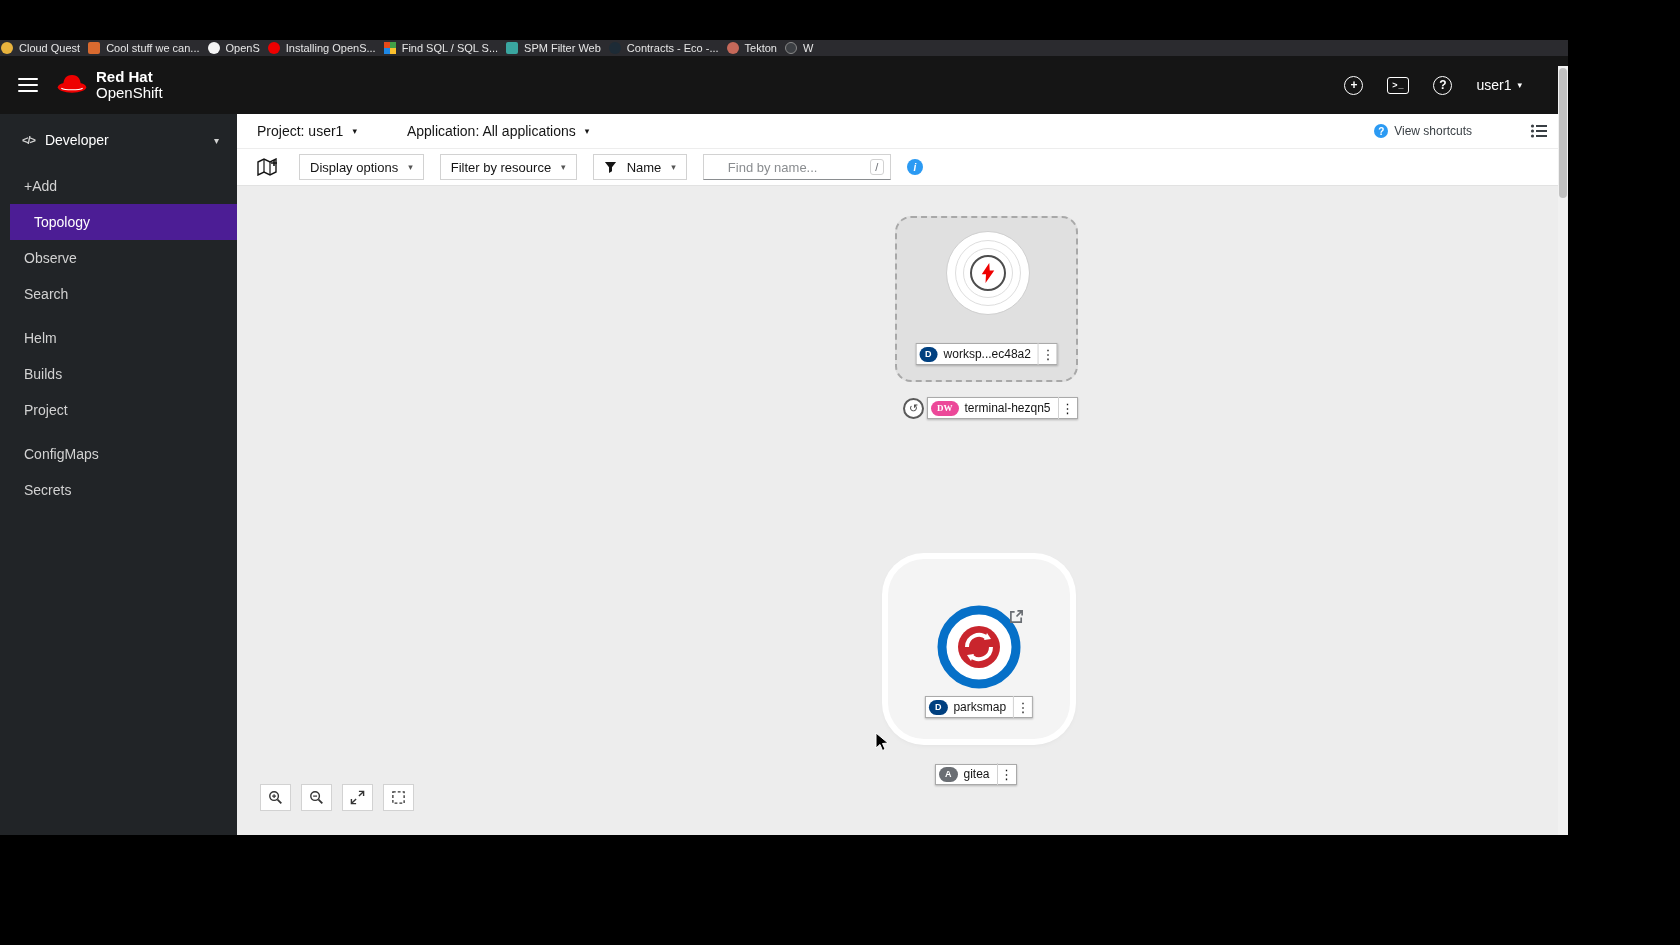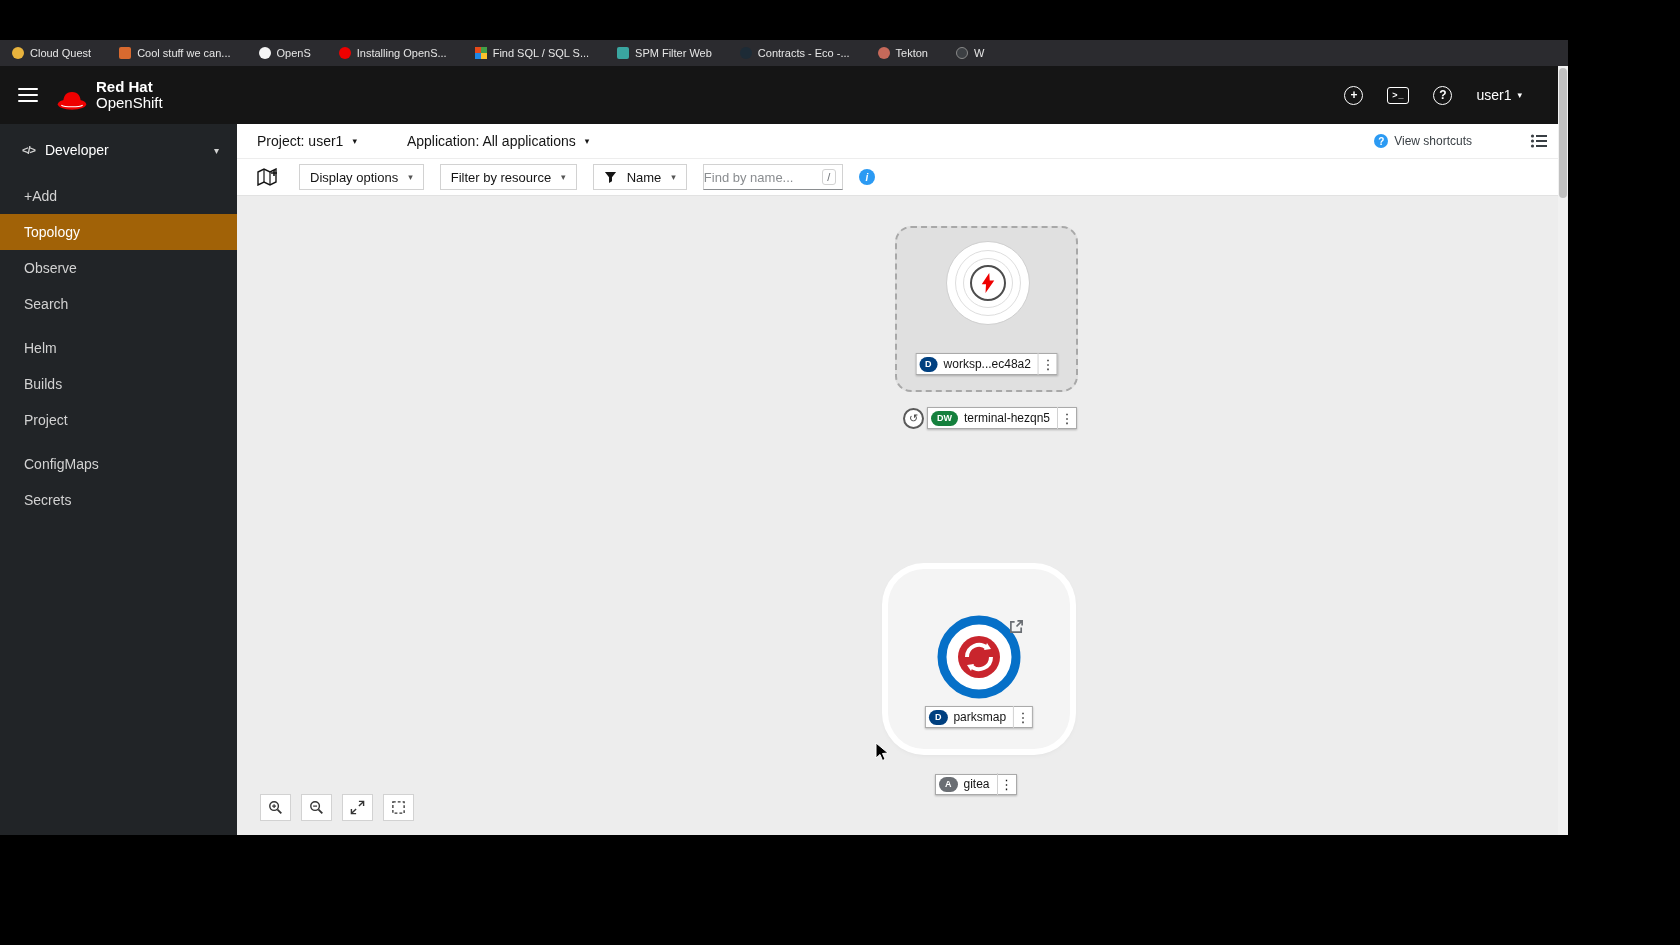--- a/index.html
+++ b/index.html
@@ -2,35 +2,35 @@
 <html><head>
 <meta charset="utf-8">
 <style>
   * { margin:0; padding:0; box-sizing:border-box; }
   body { width:1680px; height:945px; background:#000; position:relative; overflow:hidden;
          font-family:"Liberation Sans", sans-serif; }
   .screen { position:absolute; left:0; top:40px; width:1568px; height:795px; background:#fff;
             display:flex; flex-direction:column; overflow:hidden; }
 
   
-  .bookmarks { height:26px; background:#2b2b2f; display:flex; align-items:center; gap:28px;
-               padding:0 12px; flex:0 0 auto; }
+  .bookmarks { height:16px; background:#2b2b2f; display:flex; align-items:center; gap:8px;
+               padding:0 1px; flex:0 0 auto; }
   .bookmark { display:flex; align-items:center; gap:6px; color:#e6e6e6; font-size:11px;
               white-space:nowrap; cursor:default; }
   .fav { width:12px; height:12px; border-radius:50%; flex:0 0 auto; }
   .fav.sq { border-radius:2px; }
   .fav-grid { width:12px; height:12px; display:grid; grid-template-columns:6px 6px; }
   .fav-grid i { width:6px; height:6px; }
 
   
   .masthead { height:58px; background:#151515; display:flex; align-items:center; padding:0 18px;
               flex:0 0 auto; color:#fff; }
   .hamburger { width:20px; display:flex; flex-direction:column; gap:4px; cursor:pointer; margin-right:18px; }
   .hamburger span { height:2px; background:#fff; border-radius:1px; }
-  .brand { display:flex; align-items:flex-end; gap:8px; }
+  .brand { display:flex; align-items:flex-start; gap:8px; }
   .brand-text { line-height:1.1; font-size:15px; }
   .brand-text b { display:block; }
   .mast-right { margin-left:auto; display:flex; align-items:center; gap:24px; margin-right:28px; }
   .mast-icon { width:22px; height:22px; display:flex; align-items:center; justify-content:center;
                color:#fff; cursor:pointer; font-size:13px; }
   .circle-icon { width:19px; height:19px; border:1.5px solid #fff; border-radius:50%;
                  display:flex; align-items:center; justify-content:center; font-size:12px; font-weight:bold; }
   .term-icon { width:22px; height:17px; border:1.5px solid #fff; border-radius:3px;
                font-size:9px; font-weight:bold; display:flex; align-items:center; justify-content:center;
                letter-spacing:1px; }
@@ -40,21 +40,21 @@
   
   .page { flex:1; display:flex; min-height:0; }
   .sidebar { width:237px; background:#212427; color:#d2d2d2; flex:0 0 auto; }
   .perspective { display:flex; align-items:center; gap:10px; padding:18px 18px 14px 22px;
                  color:#fff; font-size:14px; cursor:pointer; }
   .persp-caret { margin-left:auto; font-size:10px; color:#d2d2d2; }
   .code-icon { font-size:11px; font-weight:bold; color:#d2d2d2; letter-spacing:-1px; }
   .navgroup { margin-top:6px; }
   .navgroup + .navgroup { margin-top:8px; }
   .navitem { padding:10px 24px; font-size:14px; cursor:pointer; color:#d2d2d2; }
-  .navitem.active { background:#a16207; color:#fff; }
+  .navitem.active { background:#4c1d95; color:#fff;margin-left:10px; }
 
   .main { flex:1; display:flex; flex-direction:column; min-width:0; }
 
   
   .contextbar { height:35px; background:#fff; display:flex; align-items:center; padding:0 20px;
                 border-bottom:1px solid #ededed; flex:0 0 auto; }
   .ctx-select { display:flex; align-items:center; gap:9px; font-size:14px; color:#151515;
                 cursor:pointer; margin-right:50px; }
   .ctx-select .caret { color:#151515; }
   .ctx-right { margin-left:auto; display:flex; align-items:center; gap:58px; }
@@ -64,40 +64,40 @@
   .legend-btn { cursor:pointer; display:flex; }
 
   
   .filterbar { height:37px; background:#fff; display:flex; align-items:center; gap:16px;
                padding:0 20px; border-bottom:1px solid #e2e2e2; flex:0 0 auto; }
   .map-btn { cursor:pointer; display:flex; margin-right:4px; }
   .pf-select { height:26px; border:1px solid #d2d2d2; background:#fff; display:flex; align-items:center;
                gap:10px; padding:0 10px; font-size:13px; color:#151515; cursor:pointer; }
   .pf-select .caret { color:#555; }
   .search-wrap { height:26px; border:1px solid #d2d2d2; border-bottom-color:#8a8d90; display:flex;
-                 align-items:center; padding:0 6px 0 0; gap:0; }
+                 align-items:center; padding:0 6px 0 24px; gap:24px; }
   .search-wrap input { border:none; outline:none; width:118px; font-size:13px; color:#151515;
                        font-family:"Liberation Sans", sans-serif; }
   .search-wrap input::placeholder { color:#8a8d90; }
   .kbd { min-width:14px; height:16px; border:1px solid #d2d2d2; border-radius:3px; font-size:11px;
          color:#6a6e73; display:flex; align-items:center; justify-content:center; padding:0 3px; }
   .info-badge { width:16px; height:16px; background:#2b9af3; color:#fff; border-radius:50%;
                 font-size:10px; font-weight:bold; font-style:italic; display:flex; align-items:center;
                 justify-content:center; cursor:pointer; }
 
   
   .canvas { flex:1; background:#ededed; position:relative; overflow:hidden; }
 
   .node-label { display:inline-flex; align-items:center; height:22px; background:#fff;
                 border:1px solid #aaa; box-shadow:0 1px 2px rgba(0,0,0,.25); font-size:12px;
                 color:#151515; padding-left:3px; cursor:pointer; white-space:nowrap; }
   .badge { height:15px; border-radius:8px; color:#fff; font-size:9px; font-weight:bold;
            display:flex; align-items:center; justify-content:center; padding:0 6px; margin-right:6px; }
   .badge-d  { background:#004080; }
-  .badge-dw { background:#15803d; }
+  .badge-dw { background:#ec4899;font-family:Liberation Serif, serif; }
   .badge-a  { background:#6a6e73; }
   .node-text { padding-right:7px; }
   .kebab { border-left:1px solid #d2d2d2; width:19px; height:22px; display:flex; align-items:center;
            justify-content:center; font-size:13px; color:#151515; cursor:pointer; }
 
   .ws-group { position:absolute; left:658px; top:30px; width:183px; height:166px;
               background:#e0e0e0; border:2px dashed #a8a8a8; border-radius:16px; cursor:pointer; }
   .ws-icon { position:absolute; left:49px; top:13px; width:84px; height:84px; background:#fff;
              border:1px solid #cfcfcf; border-radius:50%; display:flex; align-items:center; justify-content:center; }
   .ws-ring1 { width:66px; height:66px; border:1px solid #dedede; border-radius:50%;

